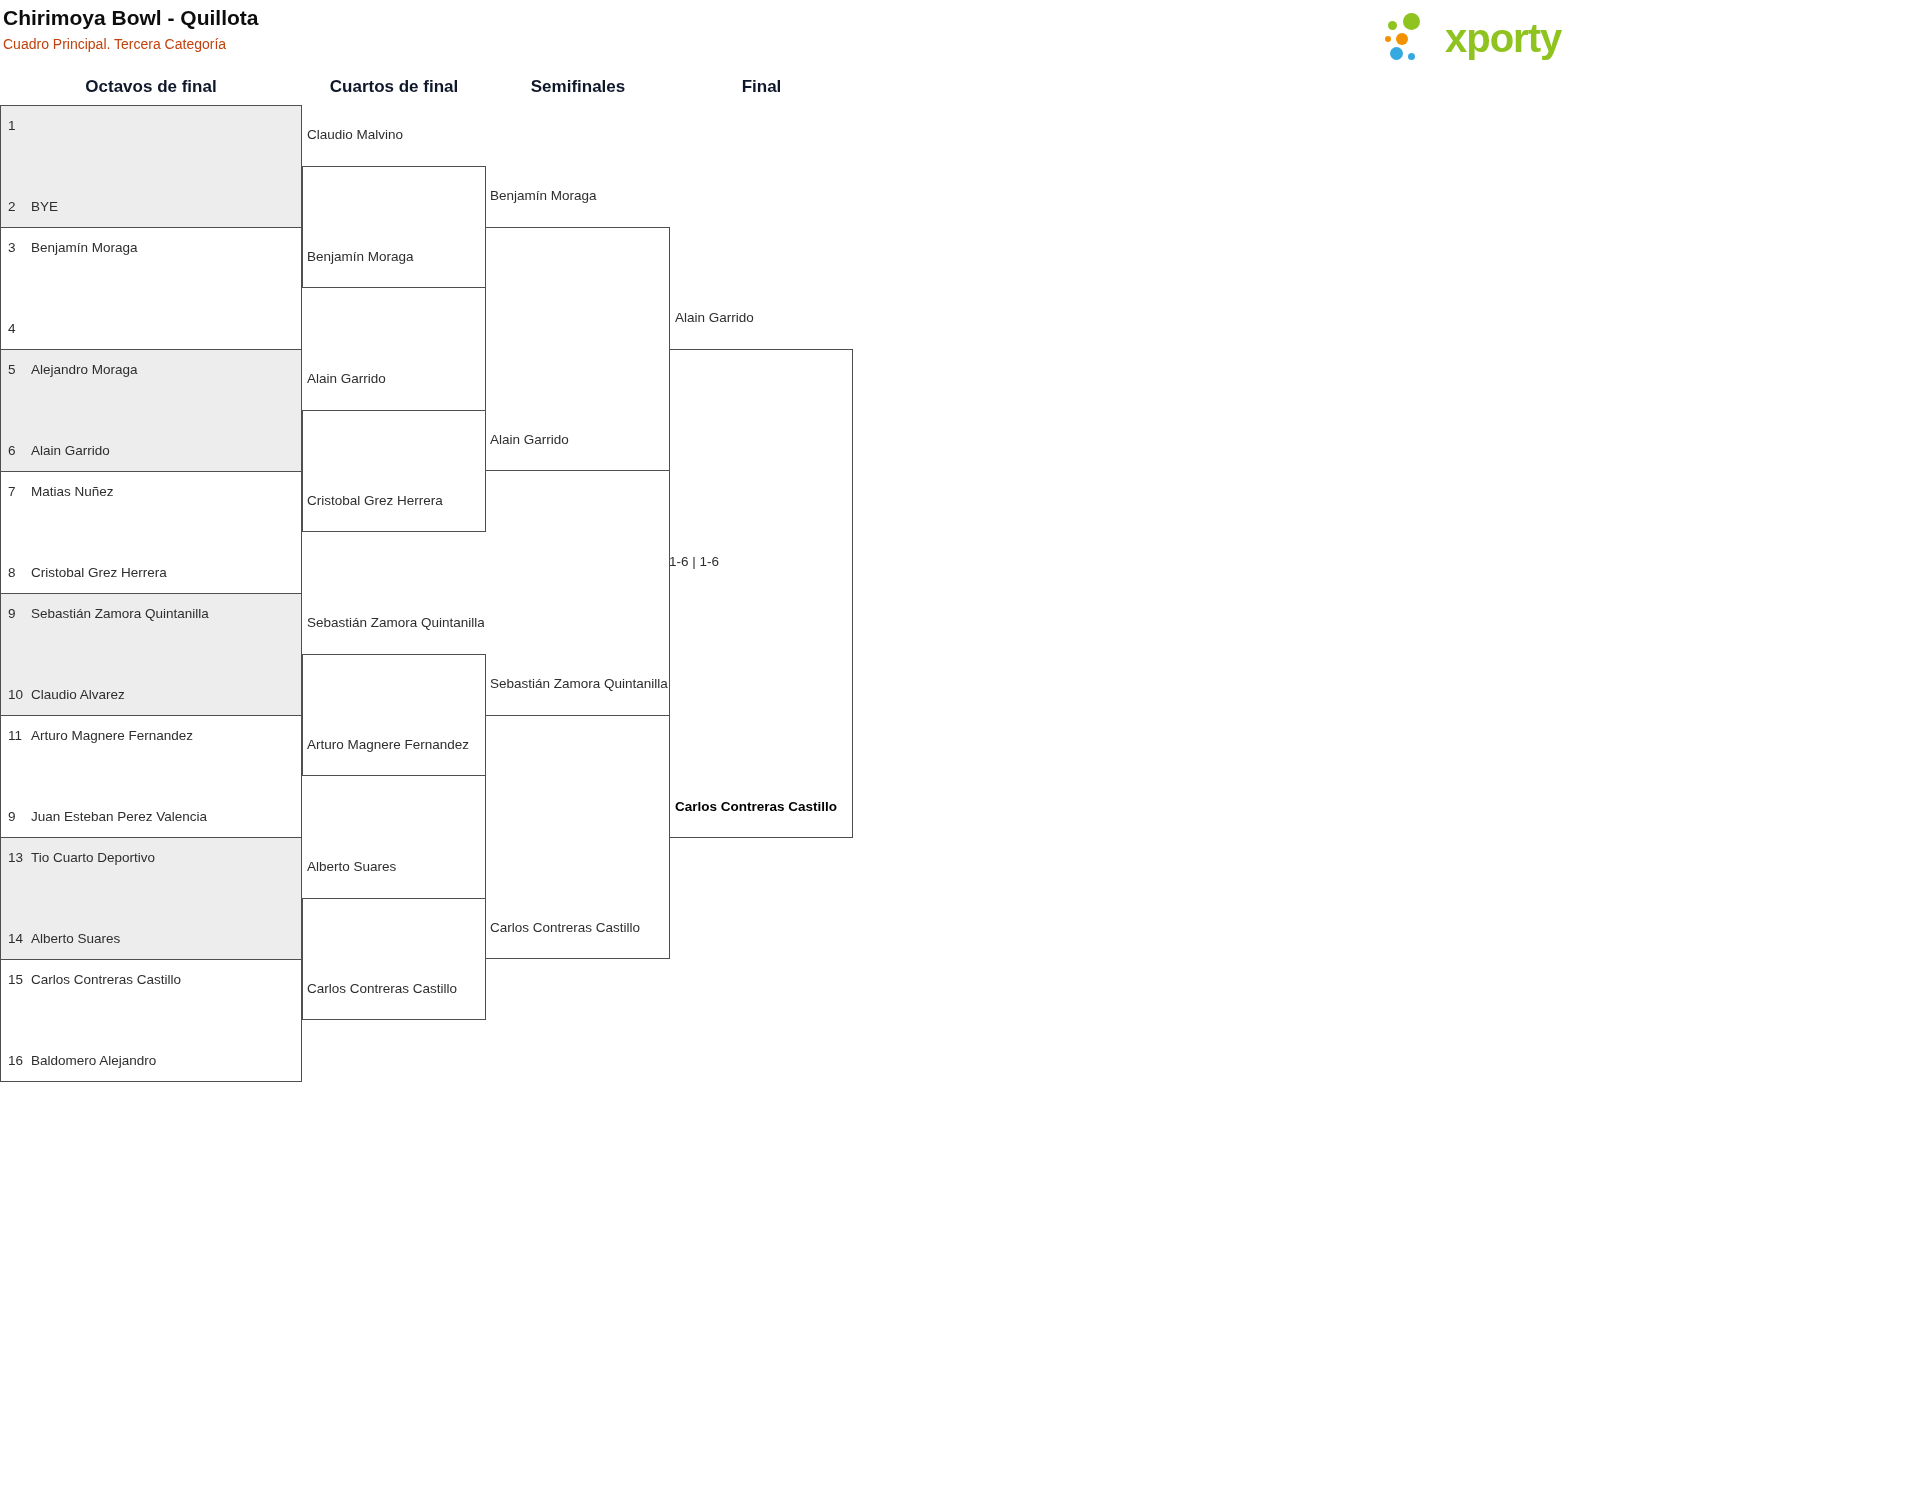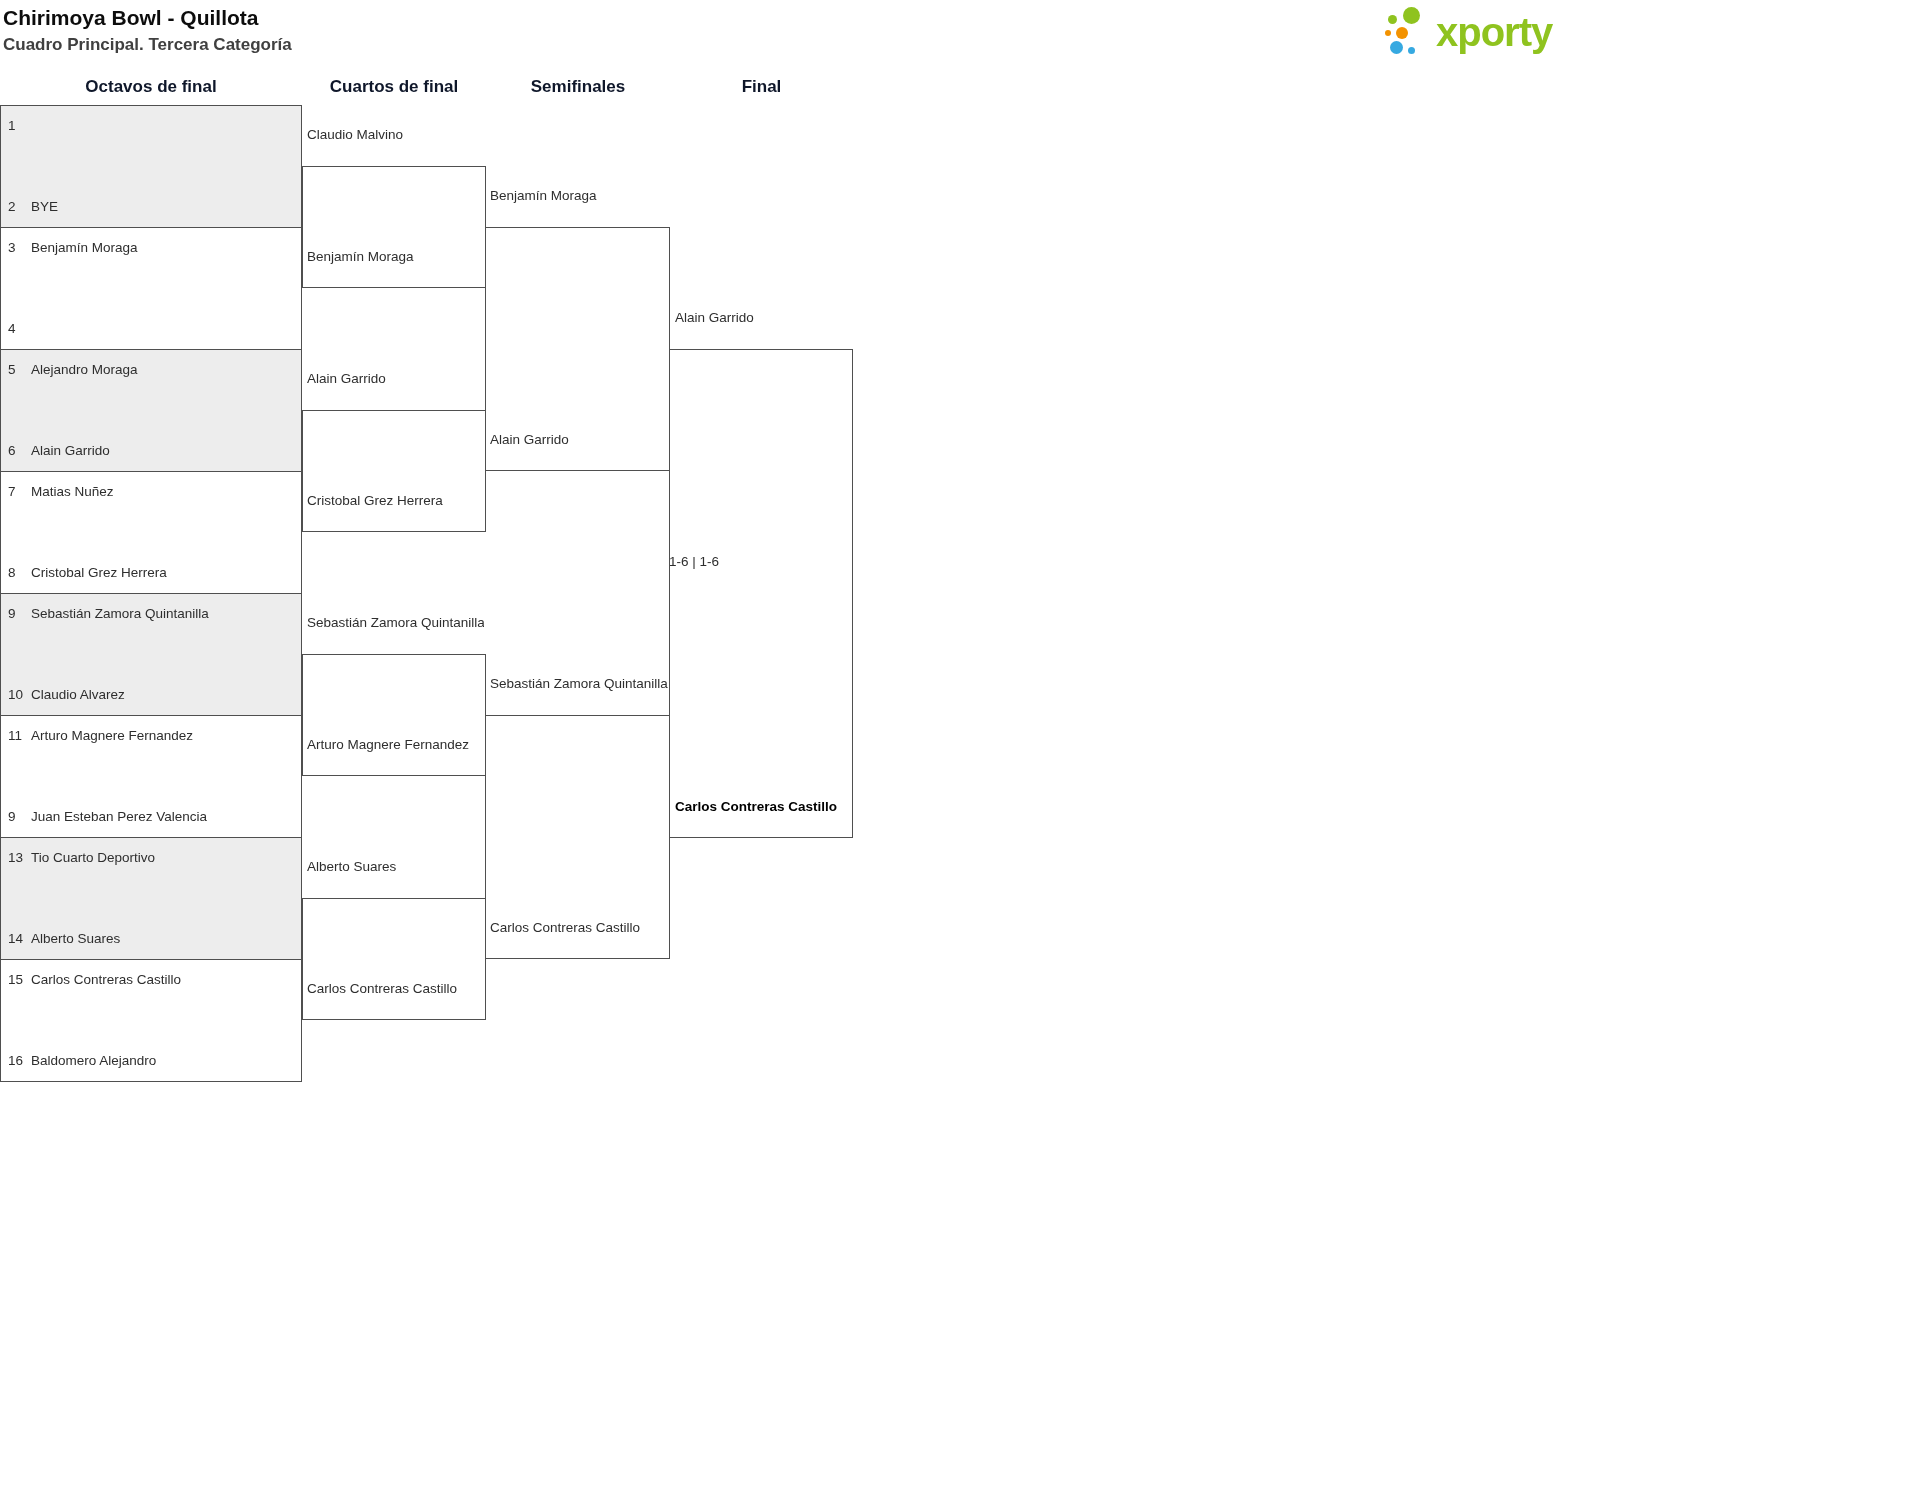--- a/index.html
+++ b/index.html
@@ -3,24 +3,24 @@
 <meta charset="utf-8">
 <style>
   html,body { margin:0; padding:0; background:#fff; }
   .page {
     position:relative; width:1920px; height:1492px; background:#ffffff;
     font-family:"Liberation Sans", sans-serif; color:#2e2e2e; overflow:hidden;
   }
   
   .title-block { position:absolute; left:3px; top:4px; }
   .title-main { font-size:21px; font-weight:700; color:#0d0d0d; line-height:27px; }
-  .title-sub  { font-size:17px; font-weight:700; color:#404040; line-height:27px; }
-
-  
-  .logo { position:absolute; left:1384px; top:6px; display:flex; }
+  .title-sub  { font-size:14px; font-weight:400; color:#c2410c; line-height:27px; }
+
+  
+  .logo { position:absolute; left:1384px; top:12px; display:flex; gap:9px; }
   .logo-icon { position:relative; width:52px; height:52px; }
   .dot { position:absolute; border-radius:50%; }
   .dot-green-sm  { left:4px;  top:9px;  width:9px;  height:9px;  background:#8FC31F; }
   .dot-green-lg  { left:19px; top:1px;  width:17px; height:17px; background:#8FC31F; }
   .dot-orange-sm { left:1px;  top:24px; width:6px;  height:6px;  background:#F39200; }
   .dot-orange-lg { left:12px; top:21px; width:12px; height:12px; background:#F39200; }
   .dot-blue-lg   { left:6px;  top:35px; width:13px; height:13px; background:#36A9E1; }
   .dot-blue-sm   { left:24px; top:41px; width:7px;  height:7px;  background:#36A9E1; }
   .logo-text { font-size:40px; font-weight:700; letter-spacing:-1px; color:#8FC31F; line-height:52px; }
 

